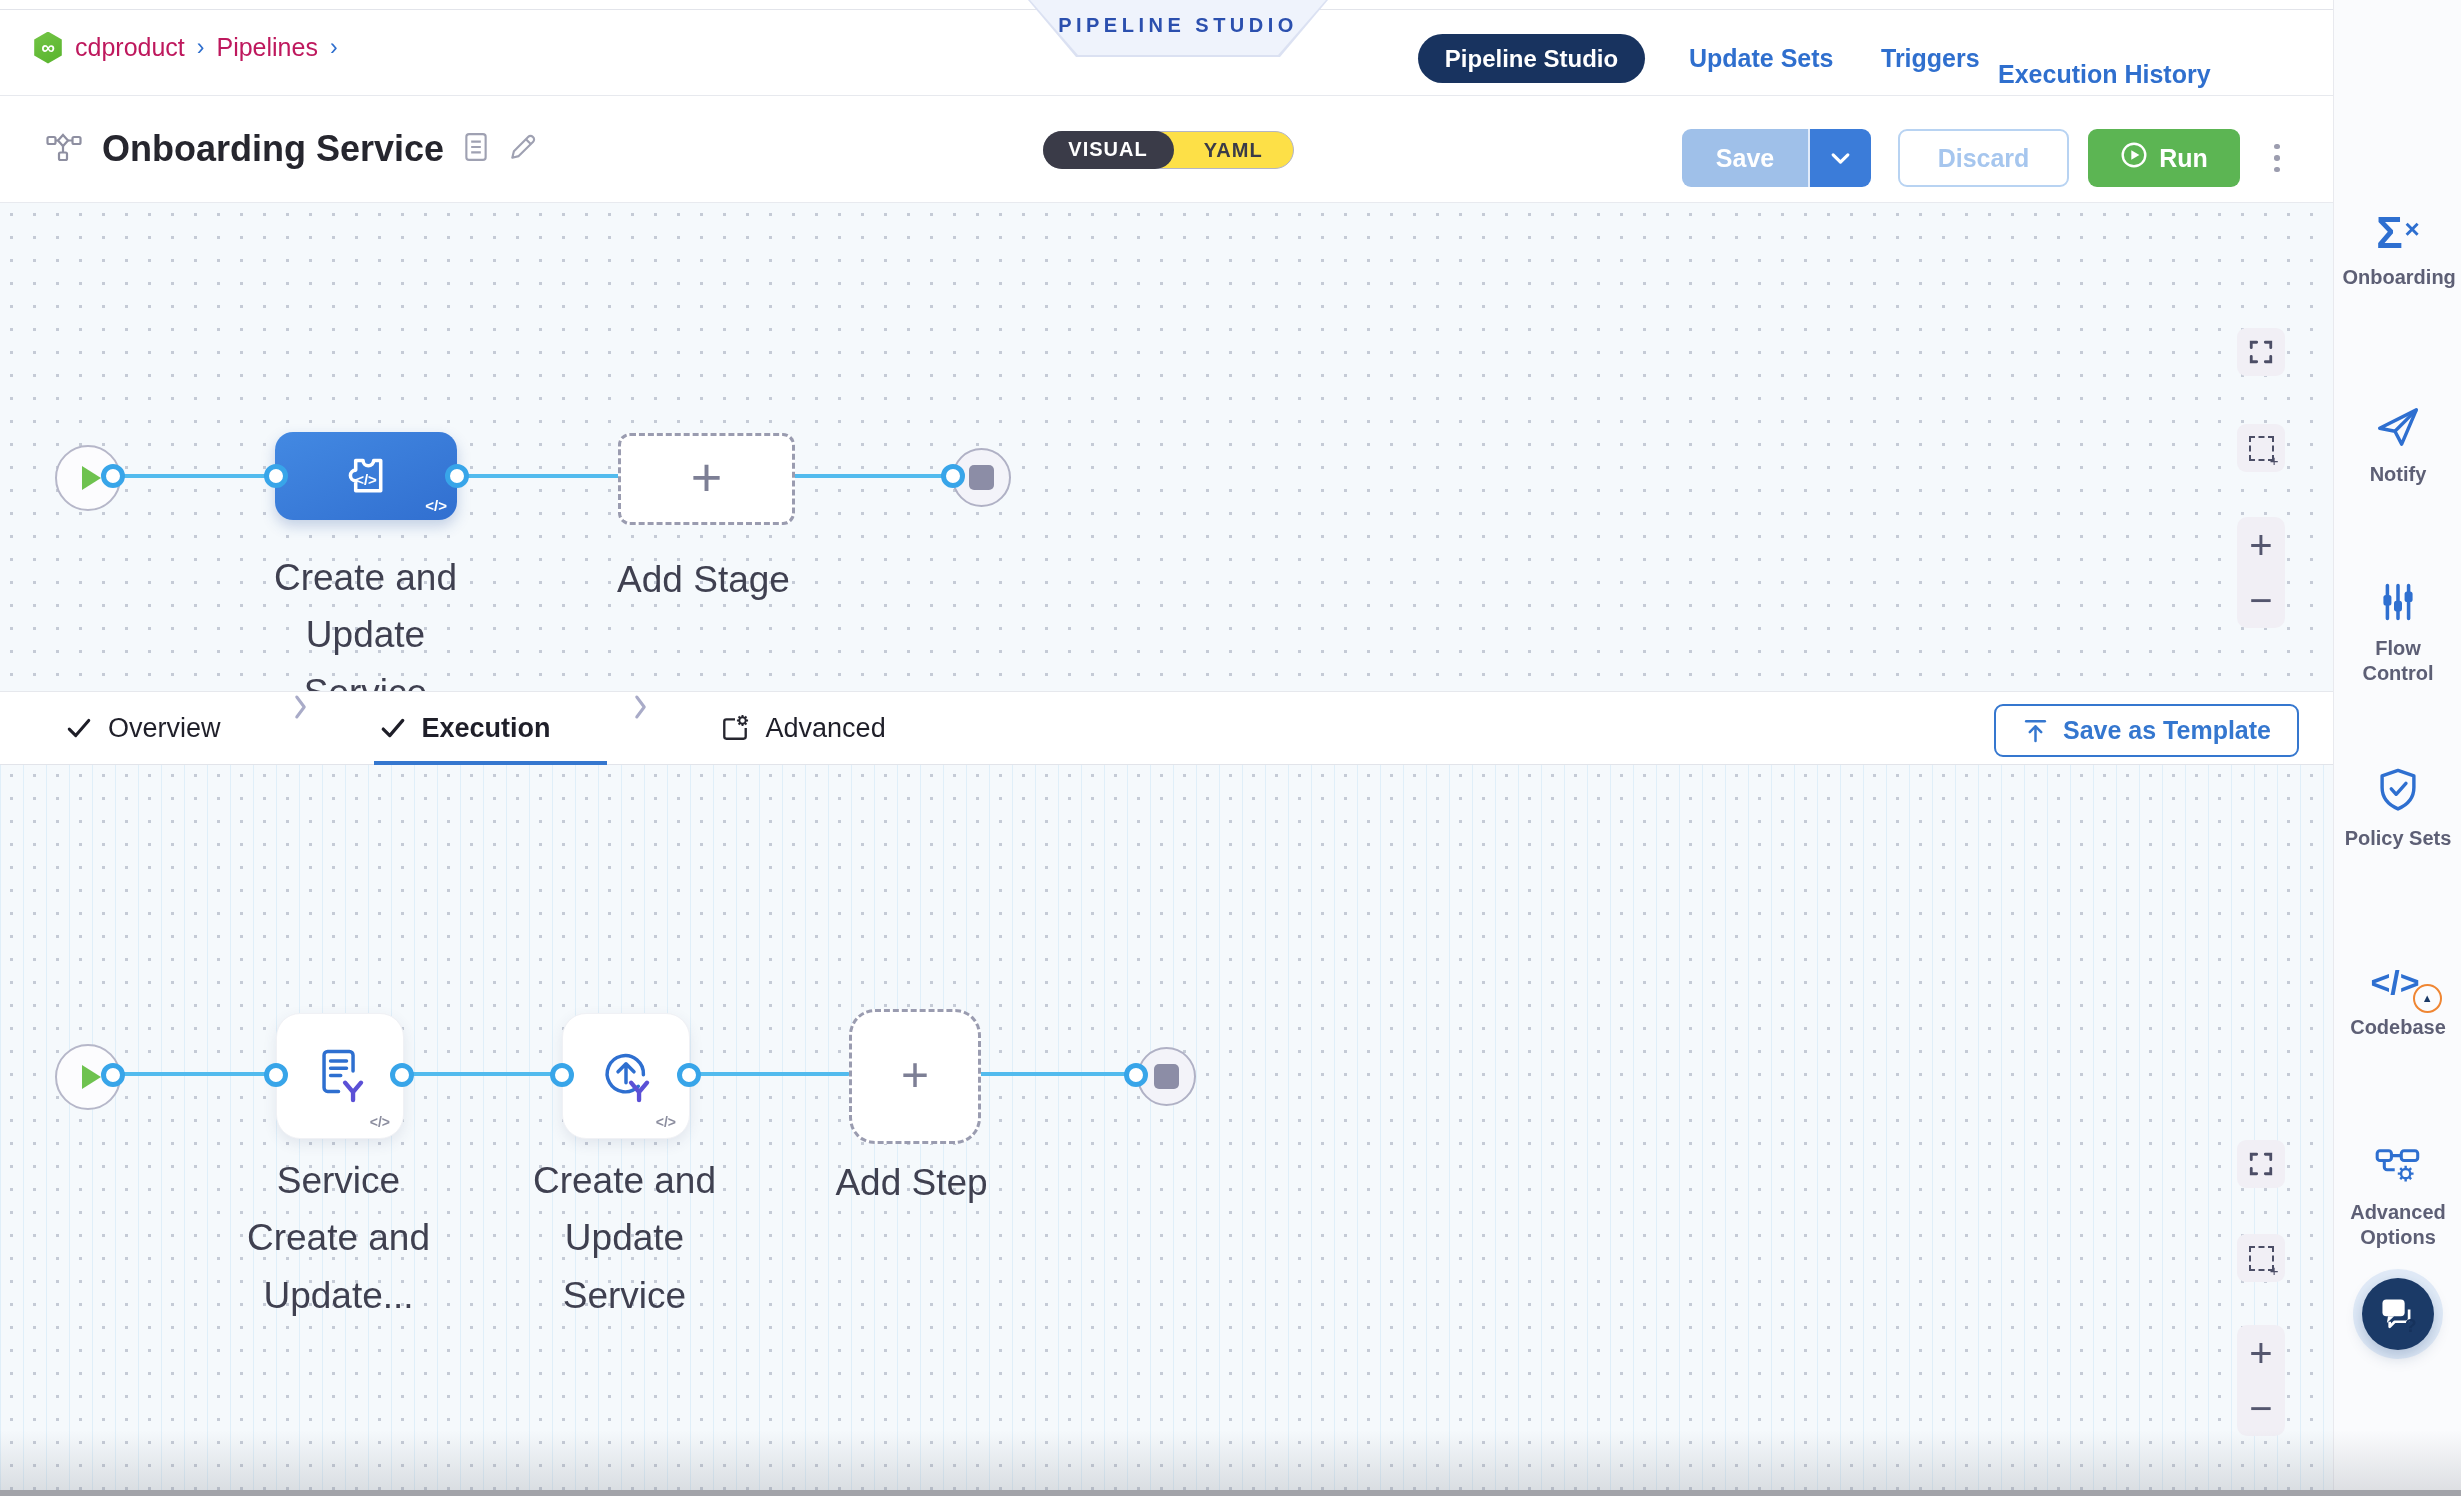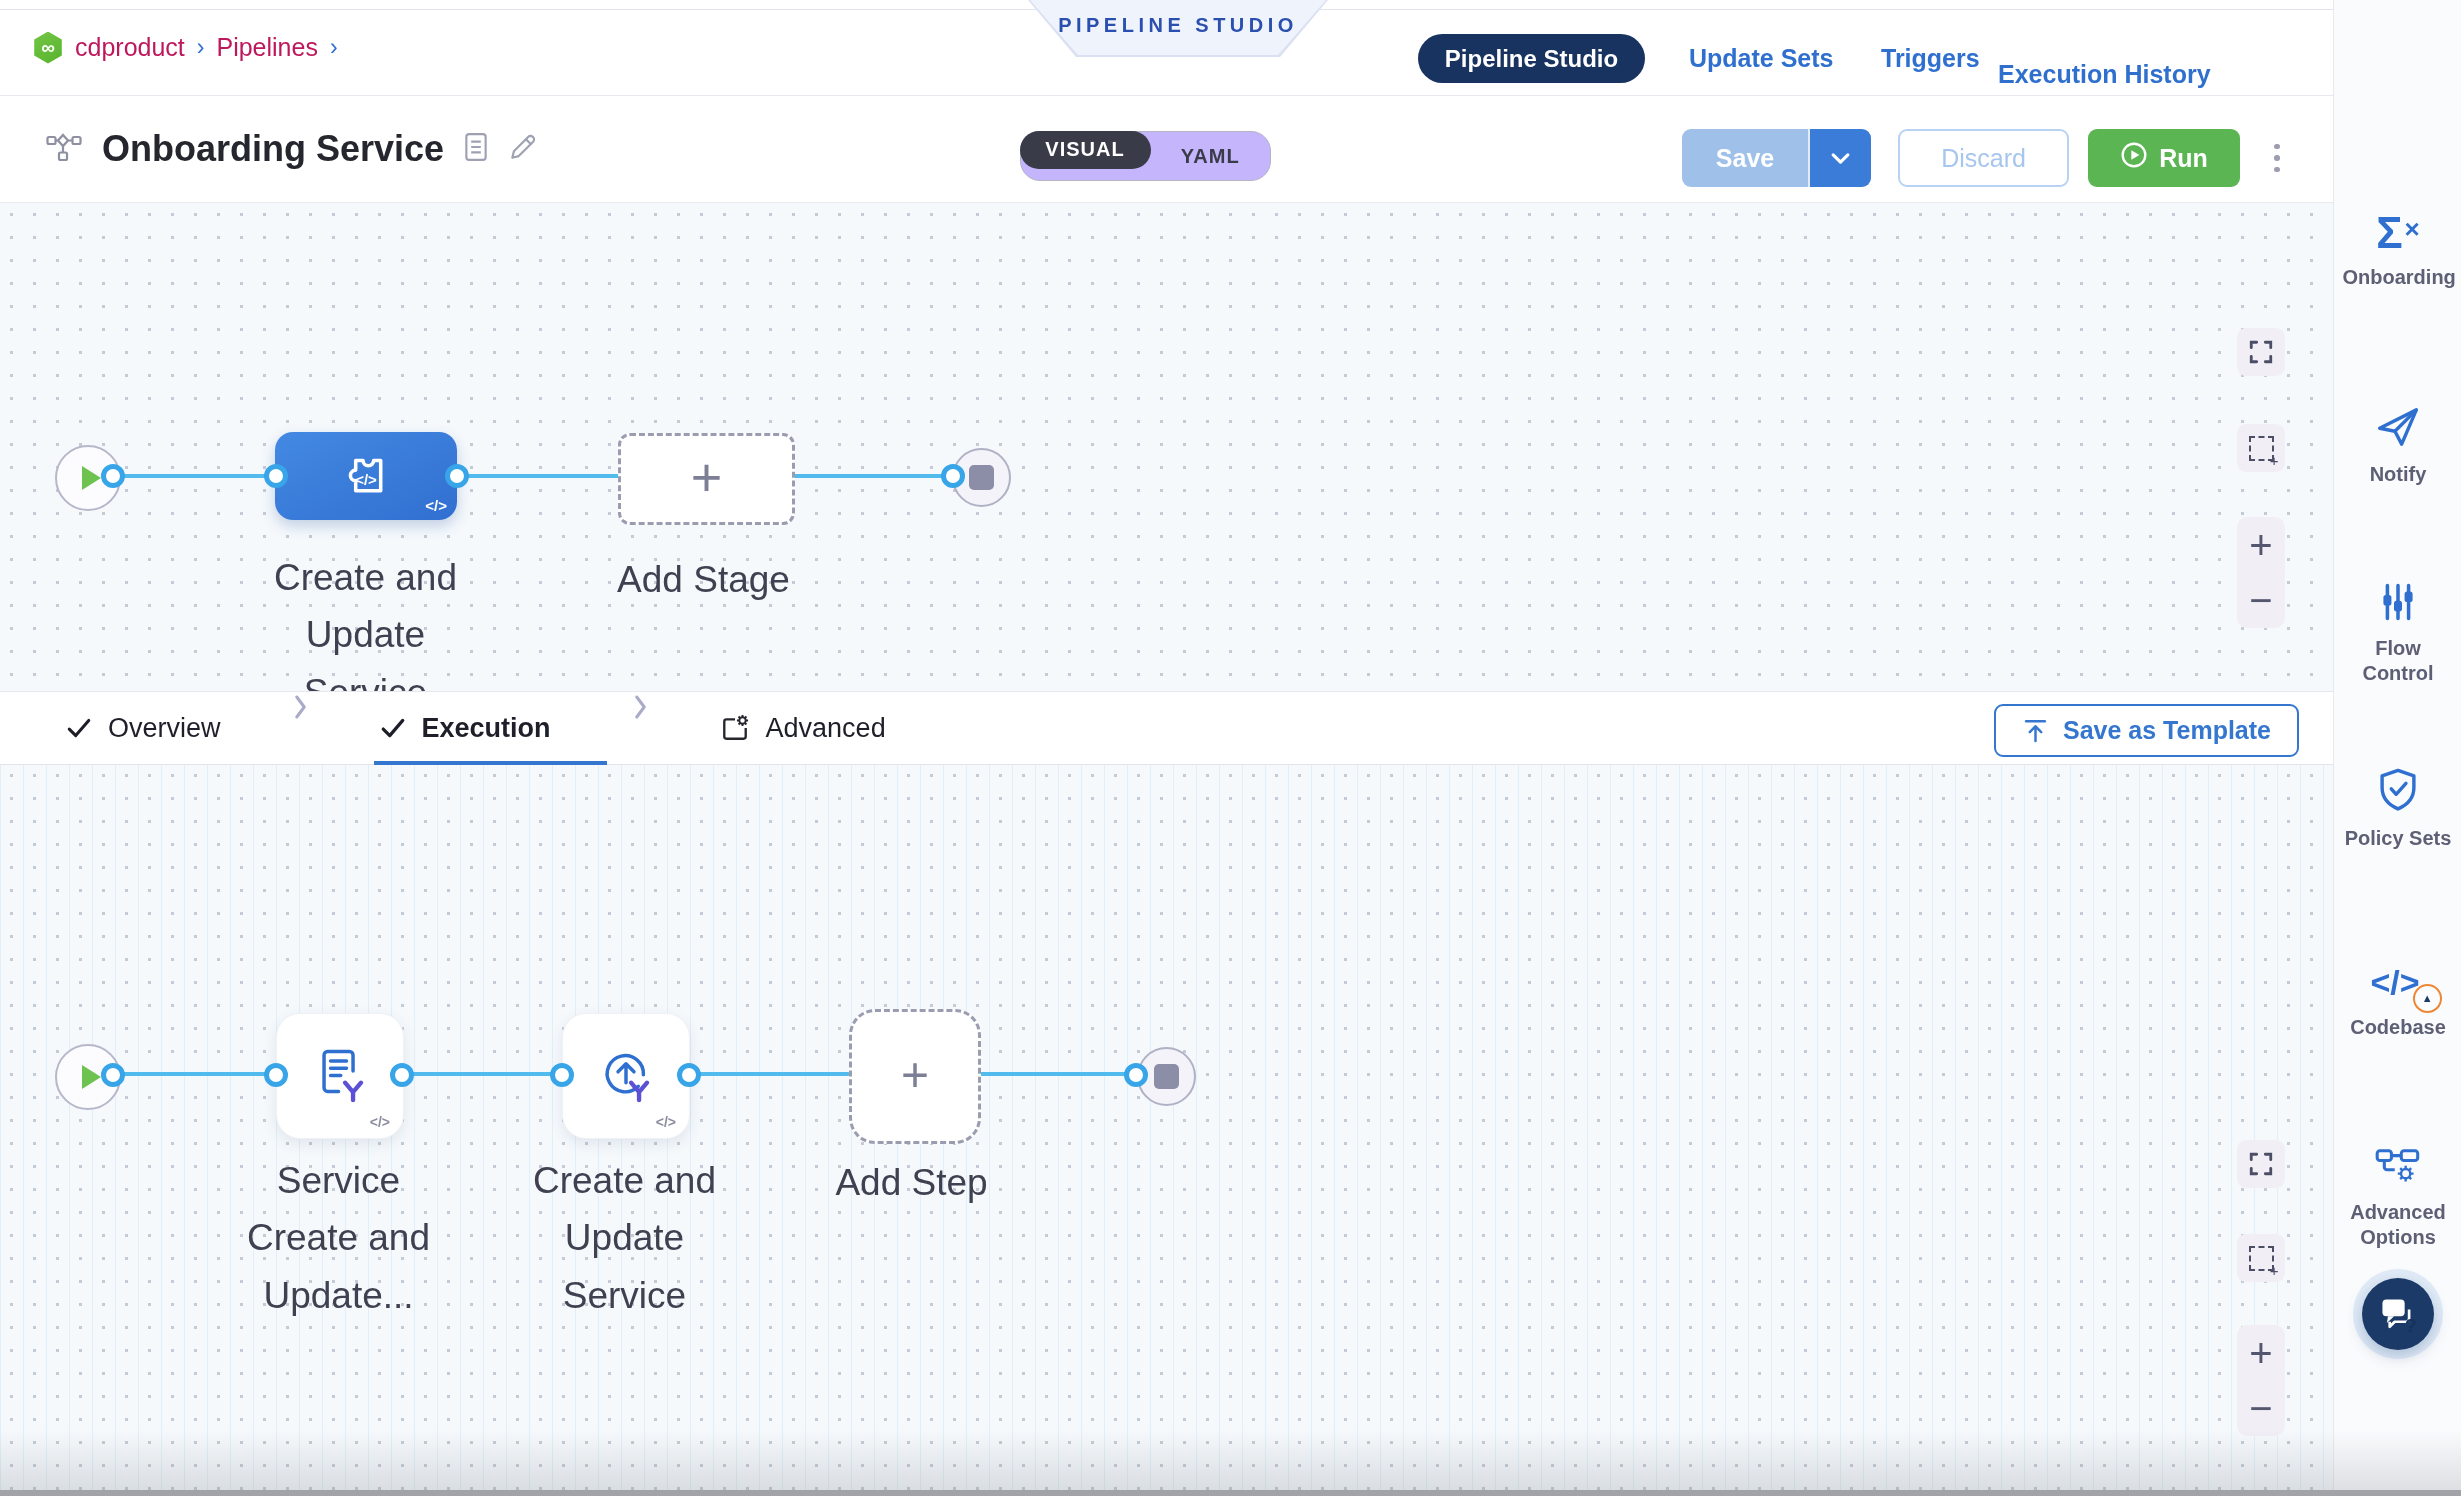--- a/index.html
+++ b/index.html
@@ -20,29 +20,29 @@
   .pill-tab{position:absolute;left:1418px;top:34px;width:227px;height:49px;border-radius:25px;background:#18335f;color:#fff;font-size:24px;font-weight:700;display:flex;align-items:center;justify-content:center;z-index:8;cursor:pointer;}
   .top-link{position:absolute;top:44px;font-size:25px;font-weight:600;color:#2f6fce;z-index:8;cursor:pointer;}
   .tl-inputsets{left:1689px;}
   .tl-triggers{left:1881px;}
   .tl-exechistory{left:1998px;margin-top:16px;}
 
   
   .titlebar{position:absolute;left:0;top:96px;width:2333px;height:106px;background:#fff;border-bottom:1px solid #e8eaef;z-index:5;}
   .title-grp{position:absolute;left:46px;top:0;height:106px;display:flex;align-items:center;gap:20px;}
   .page-title{font-size:36px;font-weight:700;color:#26262e;}
-  .toggle{position:absolute;left:1020px;top:35px;width:251px;height:50px;border:1.5px solid #b4b5c4;border-radius:20px;background:#c4b5fd;display:flex;box-sizing:border-box;}
+  .toggle{position:absolute;left:1043px;top:35px;width:251px;height:38px;border:1.5px solid #b4b5c4;border-radius:20px;background:#fde047;display:flex;box-sizing:border-box;}
   .seg{display:flex;align-items:center;justify-content:center;font-size:20px;font-weight:700;letter-spacing:1px;cursor:pointer;}
   .seg-visual{width:131px;background:#3a3b48;color:#fff;border-radius:20px;margin:-1.5px 0 -1.5px -1.5px;height:38px;}
   .seg-yaml{flex:1;color:#3a3b48;}
   .btn{box-sizing:border-box;display:flex;align-items:center;justify-content:center;cursor:pointer;text-align:center;}
   .save-split{position:absolute;left:1682px;top:33px;height:58px;display:flex;}
   .save-main{width:126px;background:#9fc0e9;color:#fff;font-size:25px;font-weight:700;border-radius:9px 0 0 9px;}
   .save-caret{width:63px;background:#3b7cd9;border-radius:0 9px 9px 0;border-left:2px solid rgba(255,255,255,.85);}
-  .discard{position:absolute;left:1898px;top:33px;width:171px;height:58px;background:#fff;border:2px solid #b8d3f2;border-radius:9px;color:#a6c6ee;font-size:25px;font-weight:400;}
+  .discard{position:absolute;left:1898px;top:33px;width:171px;height:58px;background:#fff;border:2px solid #b8d3f2;border-radius:9px;color:#a6c6ee;font-size:25px;font-weight:700;}
   .run{position:absolute;left:2088px;top:33px;width:152px;height:58px;background:#5cb553;border-radius:9px;color:#fff;font-size:25px;font-weight:700;gap:11px;}
   .kebab{position:absolute;left:2257px;top:33px;width:40px;height:58px;display:flex;flex-direction:column;align-items:center;justify-content:center;gap:6px;cursor:pointer;}
   .kebab i{width:5.5px;height:5.5px;border-radius:50%;background:#9c9daf;}
 
   
   .canvas{position:absolute;left:0;width:2333px;background-color:#f5f9fc;background-image:radial-gradient(circle,#c5cbd6 1.6px,transparent 1.9px);background-size:23px 23px;}
   .canvas1{top:203px;height:488px;}
   .canvas2{top:764px;height:732px;background-image:repeating-linear-gradient(to right,rgba(140,200,235,.20) 0 1px,transparent 1px 23px),radial-gradient(circle,#c5cbd6 1.6px,transparent 1.9px);}
   .link{position:absolute;height:4px;background:#52bbee;border-radius:2px;z-index:1;}
   .ring{position:absolute;width:14px;height:14px;background:#fff;border:5px solid #38a5e9;border-radius:50%;z-index:3;}

